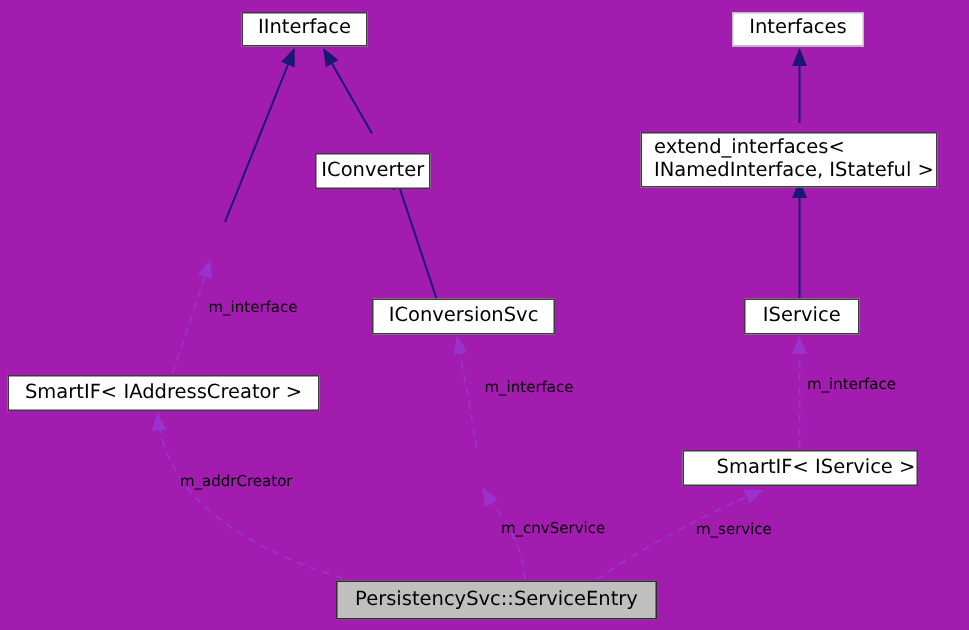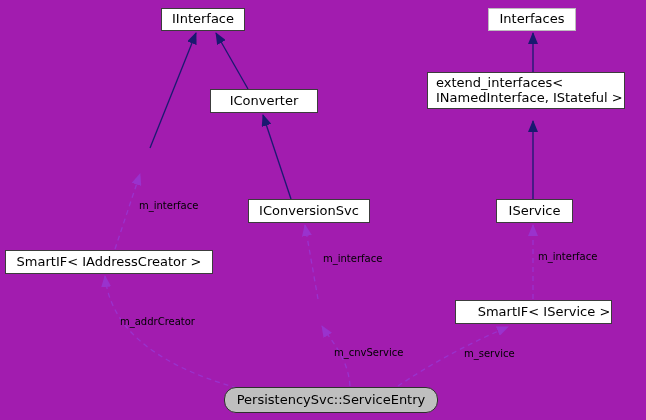--- a/index.html
+++ b/index.html
@@ -60,38 +60,38 @@
     <path class="edge use" d="M533,299 L533,225" marker-end="url(#arrow-use)"></path>
     <path class="edge use" d="M237,388 C150,363 110,325 105,276" marker-end="url(#arrow-use)"></path>
     <path class="edge use" d="M350,386 C348,358 332,342 322,326" marker-end="url(#arrow-use)"></path>
     <path class="edge use" d="M398,386 C425,368 462,346 508,327" marker-end="url(#arrow-use)"></path>
   </svg>
 
   <div class="node" style="left:161px;top:8px;width:84px;height:23px;">IInterface</div>
 
   <div class="node truncated" style="left:488px;top:8px;width:88px;height:23px;">Interfaces</div>
 
-  <div class="node" style="left:210px;top:89px;width:108px;height:24px;">IConverter</div>
+  <div class="node" style="left:210px;top:102px;width:77px;height:24px;">IConverter</div>
 
-  <div class="node multiline" style="left:427px;top:72px;width:198px;height:37px;">
+  <div class="node multiline" style="left:427px;top:88px;width:198px;height:37px;">
     <span>extend_interfaces&lt;</span>
     <span>INamedInterface, IStateful &gt;</span>
   </div>
 
 
   <div class="node" style="left:248px;top:199px;width:122px;height:24px;">IConversionSvc</div>
 
   <div class="node" style="left:496px;top:199px;width:77px;height:24px;">IService</div>
 
   <div class="node" style="left:5px;top:250px;width:208px;height:24px;">SmartIF&lt; IAddressCreator &gt;</div>
 
 
   <div class="node" style="left:455px;top:300px;width:157px;height:24px;padding-left:21px;">SmartIF&lt; IService &gt;</div>
 
-  <div class="node mainnode" style="left:224px;top:387px;width:214px;height:26px;border-radius:12px;">PersistencySvc::ServiceEntry</div>
+  <div class="node mainnode" style="left:224px;top:387px;width:214px;height:26px;">PersistencySvc::ServiceEntry</div>
 
   <div class="edge-label" style="left:139px;top:200px;">m_interface</div>
 
   <div class="edge-label" style="left:323px;top:253px;">m_interface</div>
 
   <div class="edge-label" style="left:538px;top:251px;">m_interface</div>
 
   <div class="edge-label" style="left:120px;top:316px;">m_addrCreator</div>
 
   <div class="edge-label" style="left:334px;top:347px;">m_cnvService</div>

